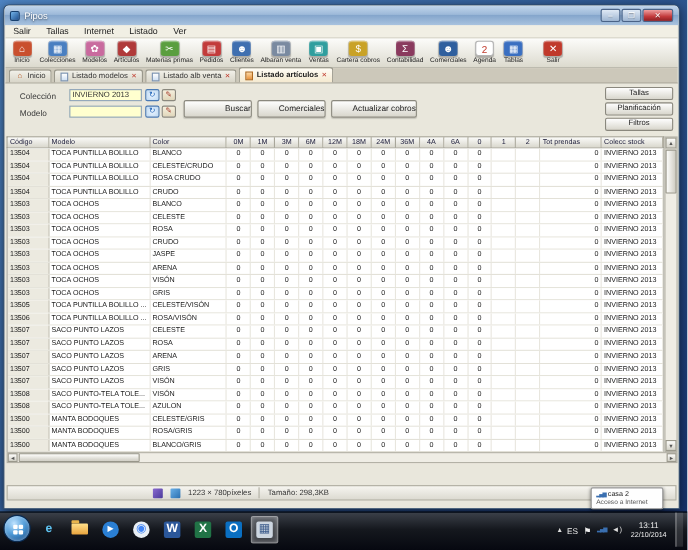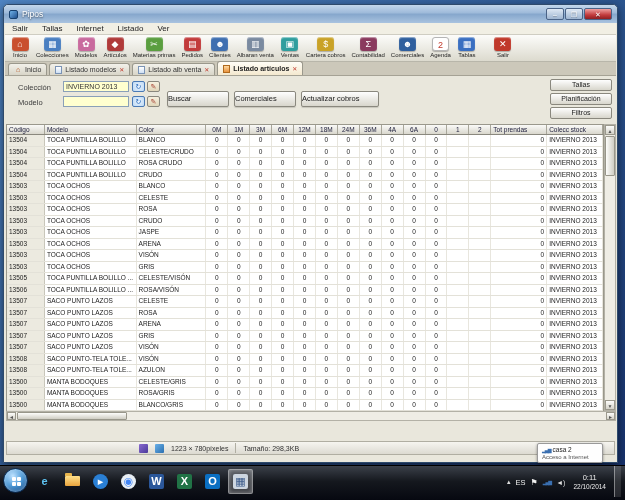--- a/index.html
+++ b/index.html
@@ -56,21 +56,21 @@
   .finput{position:absolute;left:58px;width:66px;height:11px;background:#ffffcf;
     border:1px solid #8aa0b8;font-size:7px;padding:0 2px;color:#333;
     font-family:"Liberation Sans",sans-serif;}
   .i1{top:5px;} .i2{top:20px;}
   .mini{position:absolute;width:13px;height:11px;font-size:7px;line-height:10px;text-align:center;
     border-radius:2px;border:1px solid #8a887e;background:linear-gradient(#fefefe,#d8d6cc);}
   .refresh{color:#1a5fb4;background:radial-gradient(circle,#eaf4ff,#bcd8f2);border-color:#4a7ab5;}
   .pencil{color:#a33a2a;background:linear-gradient(#f6f0de,#e0d6ba);}
   .r1{left:127px;top:5px;} .p1{left:142px;top:5px;}
   .r2{left:127px;top:20px;} .p2{left:142px;top:20px;}
-  .fbtn{position:absolute;height:16px;font-size:7.5px;color:#222;text-align:left;line-height:14px;
+  .fbtn{position:absolute;height:16px;font-size:7.5px;color:#222;text-align:right;line-height:14px;
     border:1px solid #8a887e;border-radius:2px;background:linear-gradient(#fefefe,#d8d6cc);
     box-shadow:0 1px 1px rgba(0,0,0,.15);}
   .b1{left:162px;top:15px;width:62px;} .b2{left:229px;top:15px;width:62px;}
   .b3{left:296px;top:15px;width:78px;}
   .sbtn{position:absolute;left:545px;width:62px;height:12px;font-size:7px;line-height:10px;
     text-align:center;color:#222;border:1px solid #8a887e;border-radius:2px;
     background:linear-gradient(#fefefe,#d8d6cc);}
   .s1{top:3px;} .s2{top:17px;} .s3{top:31px;}
 
   
@@ -835,20 +835,20 @@
           <span class="tk-glyph" data-name="image-viewer-icon" style="background: rgb(205, 214, 224); color: rgb(58, 90, 138);">▦</span>
         </div>
       </div>
     <div class="tray" data-name="system-tray">
       <span class="tray-glyph" data-name="tray-expander-icon">▴</span>
       <span class="lang" data-name="language-indicator">ES</span>
       <span class="flagg" data-name="action-center-icon">⚑</span>
       <span class="bars" data-name="network-tray-icon">▂▄▆</span>
       <span class="vol" data-name="volume-icon">◄)</span>
       <div class="clock" data-name="clock">
-        <div class="tm" data-name="clock-time">0:11</div>
+        <div class="tm" data-name="clock-time">13:11</div>
         <div class="dt" data-name="clock-date">22/10/2014</div>
       </div>
       <span class="show-desktop" data-name="show-desktop-button"></span>
     </div>
   </div>
 
 </div>
 
 </body></html>

